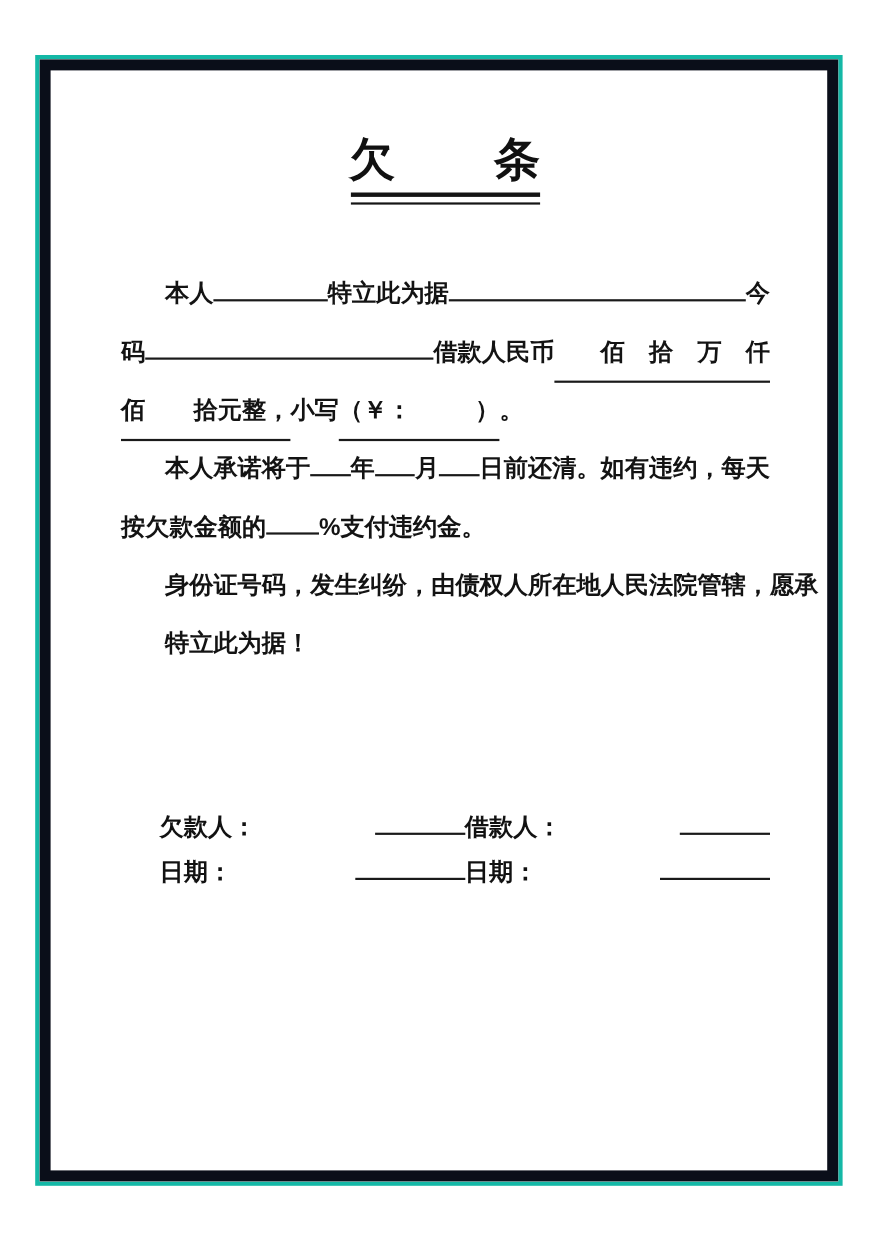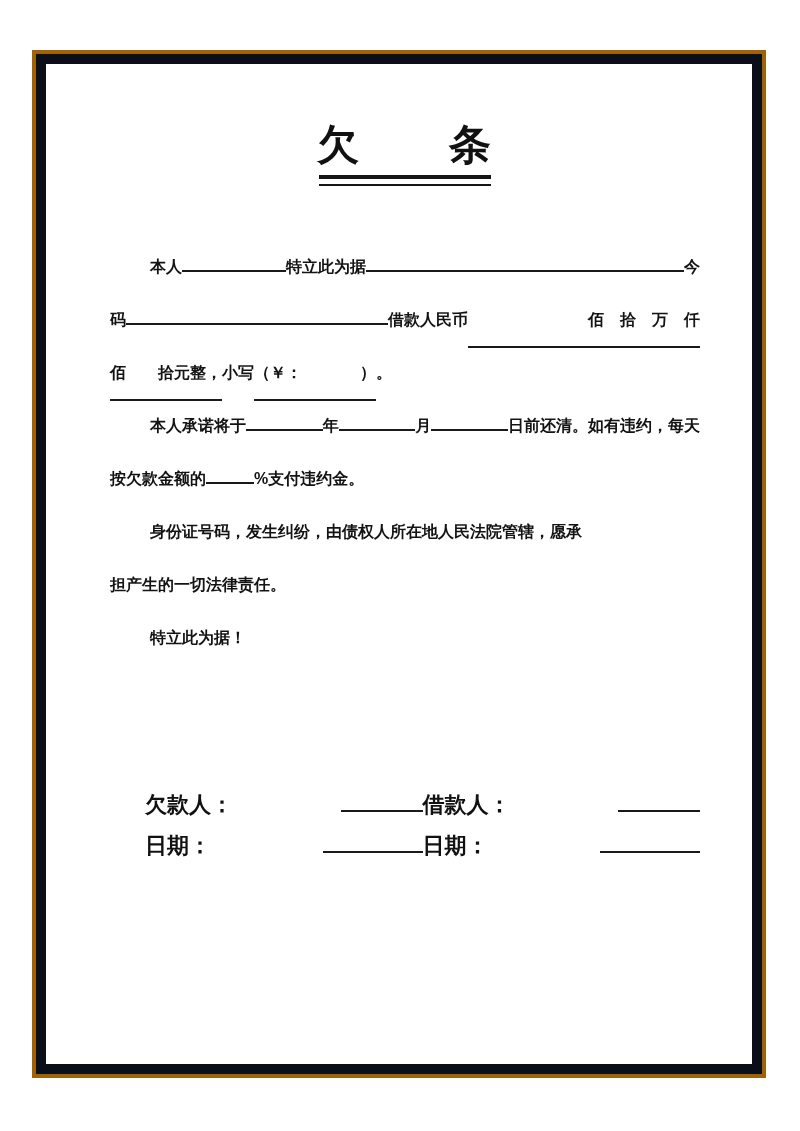--- a/index.html
+++ b/index.html
@@ -18,21 +18,21 @@
     height: 1131px;
     background: #ffffff;
   }
   .page-frame {
     position: absolute;
     left: 32px;
     top: 50px;
     width: 734px;
     height: 1028px;
     box-sizing: border-box;
-    border: 4px solid #a16207;
+    border: 4px solid #14b8a6;
     background: #ffffff;
   }
   .page-inner {
     width: 100%;
     height: 100%;
     box-sizing: border-box;
     border: 10px solid #0a0e19;
     background: #ffffff;
     padding: 0 52px 0 64px;
     overflow: hidden;
@@ -50,21 +50,21 @@
   .title-rule {
     width: 172px;
     height: 5px;
     margin: 7px auto 0 auto;
     border-top: 4px solid #151515;
     border-bottom: 2px solid #151515;
   }
   
   .body-text {
     margin-top: 54px;
-    font-size: 16px;
+    font-size: 22px;
     font-weight: bold;
     color: #131313;
   }
   .line {
     display: flex;
     align-items: baseline;
     height: 53px;
     line-height: 53px;
     white-space: nowrap;
   }
@@ -170,21 +170,20 @@
           <span>日前还清。如有违约，每天</span>
         </div>
 
         <div class="line">
           <span>按欠款金额的</span>
           <span class="blank" style="width:48px"></span>
           <span>%支付违约金。</span>
         </div>
 
         <div class="plain-line indent">身份证号码，发生纠纷，由债权人所在地人民法院管辖，愿承</div>
-        <div class="plain-line">担产生的一切法律责任。</div>
 
         <div class="plain-line indent">特立此为据！</div>
       </div>
 
       <div class="sig-grid">
         <div class="sig-col">
           <div class="sig-row">
             <span>欠款人：</span>
             <span class="blank sig-blank-name"></span>
           </div>

